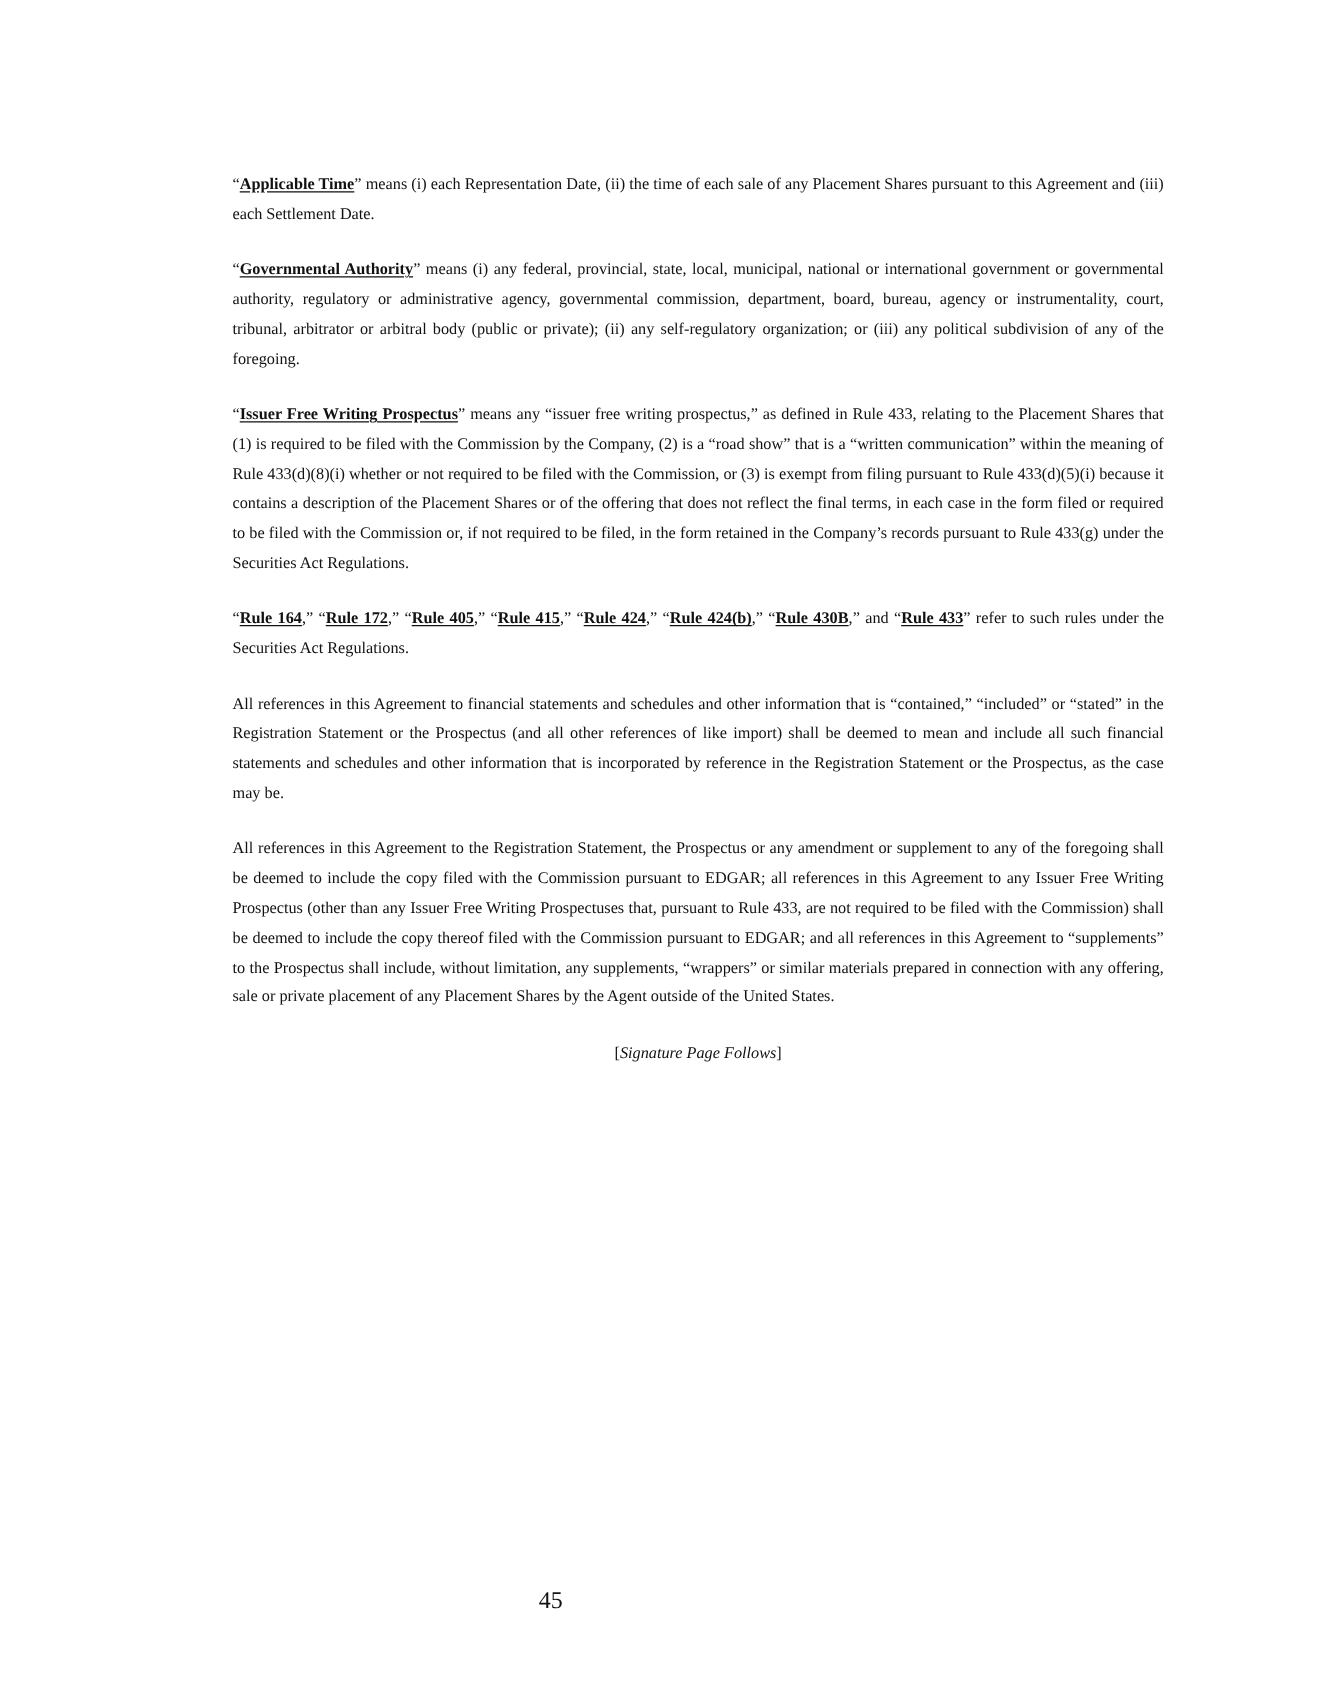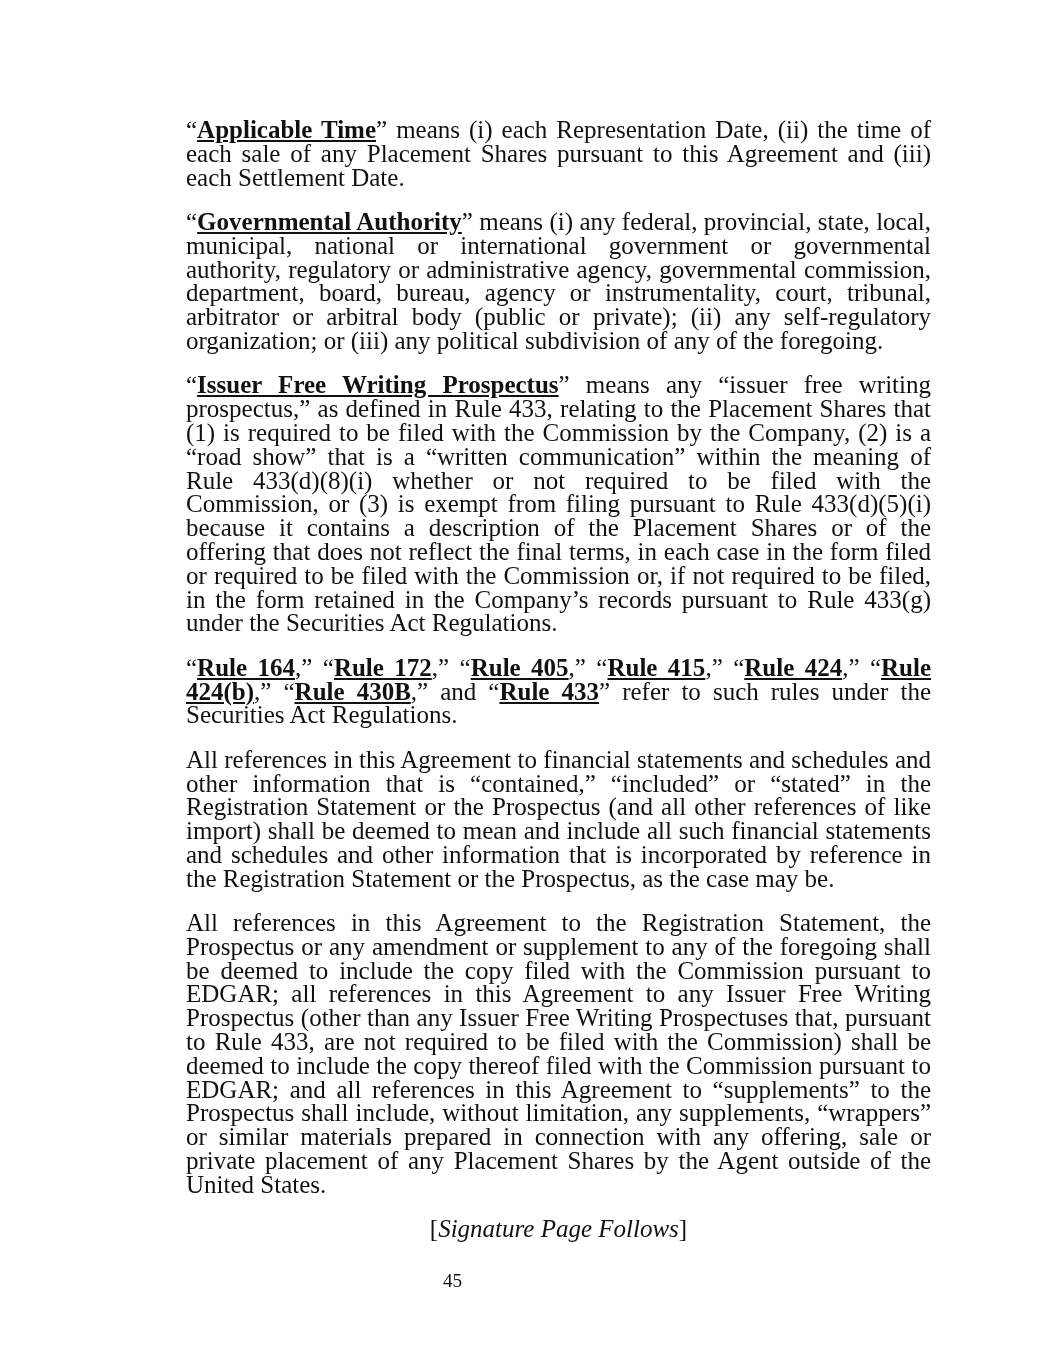--- a/index.html
+++ b/index.html
@@ -1,27 +1,27 @@
 <!DOCTYPE html>
 <html><head>
 <meta charset="utf-8">
 <style>
   html, body { margin: 0; padding: 0; background: #ffffff; }
   body { width: 1055px; height: 1365px; position: relative; overflow: hidden; }
   .page {
-    position: absolute; left: 186px; top: 118px; width: 745px;
+    position: absolute; left: 186px; top: 135px; width: 745px;
     font-family: "Liberation Serif", "DejaVu Serif", serif;
-    font-size: 25px; line-height: 23.8px; color: #111111;
+    font-size: 13px; line-height: 23.8px; color: #111111;
   }
   .para { margin: 0 0 20.6px 0; text-align: justify; }
   .term { font-weight: bold; text-decoration: underline; text-underline-offset: 2px; }
   .center { text-align: center; margin-top: 2px; }
   .ital-bold { font-weight: normal; font-style: italic; }
   .page-number {
-    position: absolute; top: 1270px; left: 12px; width: 881px; text-align: center;
+    position: absolute; top: 1270px; left: 0; width: 881px; text-align: center;
     font-family: "Liberation Serif", "DejaVu Serif", serif; font-size: 19.2px; color: #111111;
   }
 </style>
 </head>
 <body>
 
 <div class="page">
 
   <p class="para"><span>“</span><span class="term">Applicable Time</span><span>”</span><span> means (i) each Representation Date, (ii) the time of each sale of any Placement Shares pursuant to this Agreement and (iii) each Settlement Date.</span></p>
 

